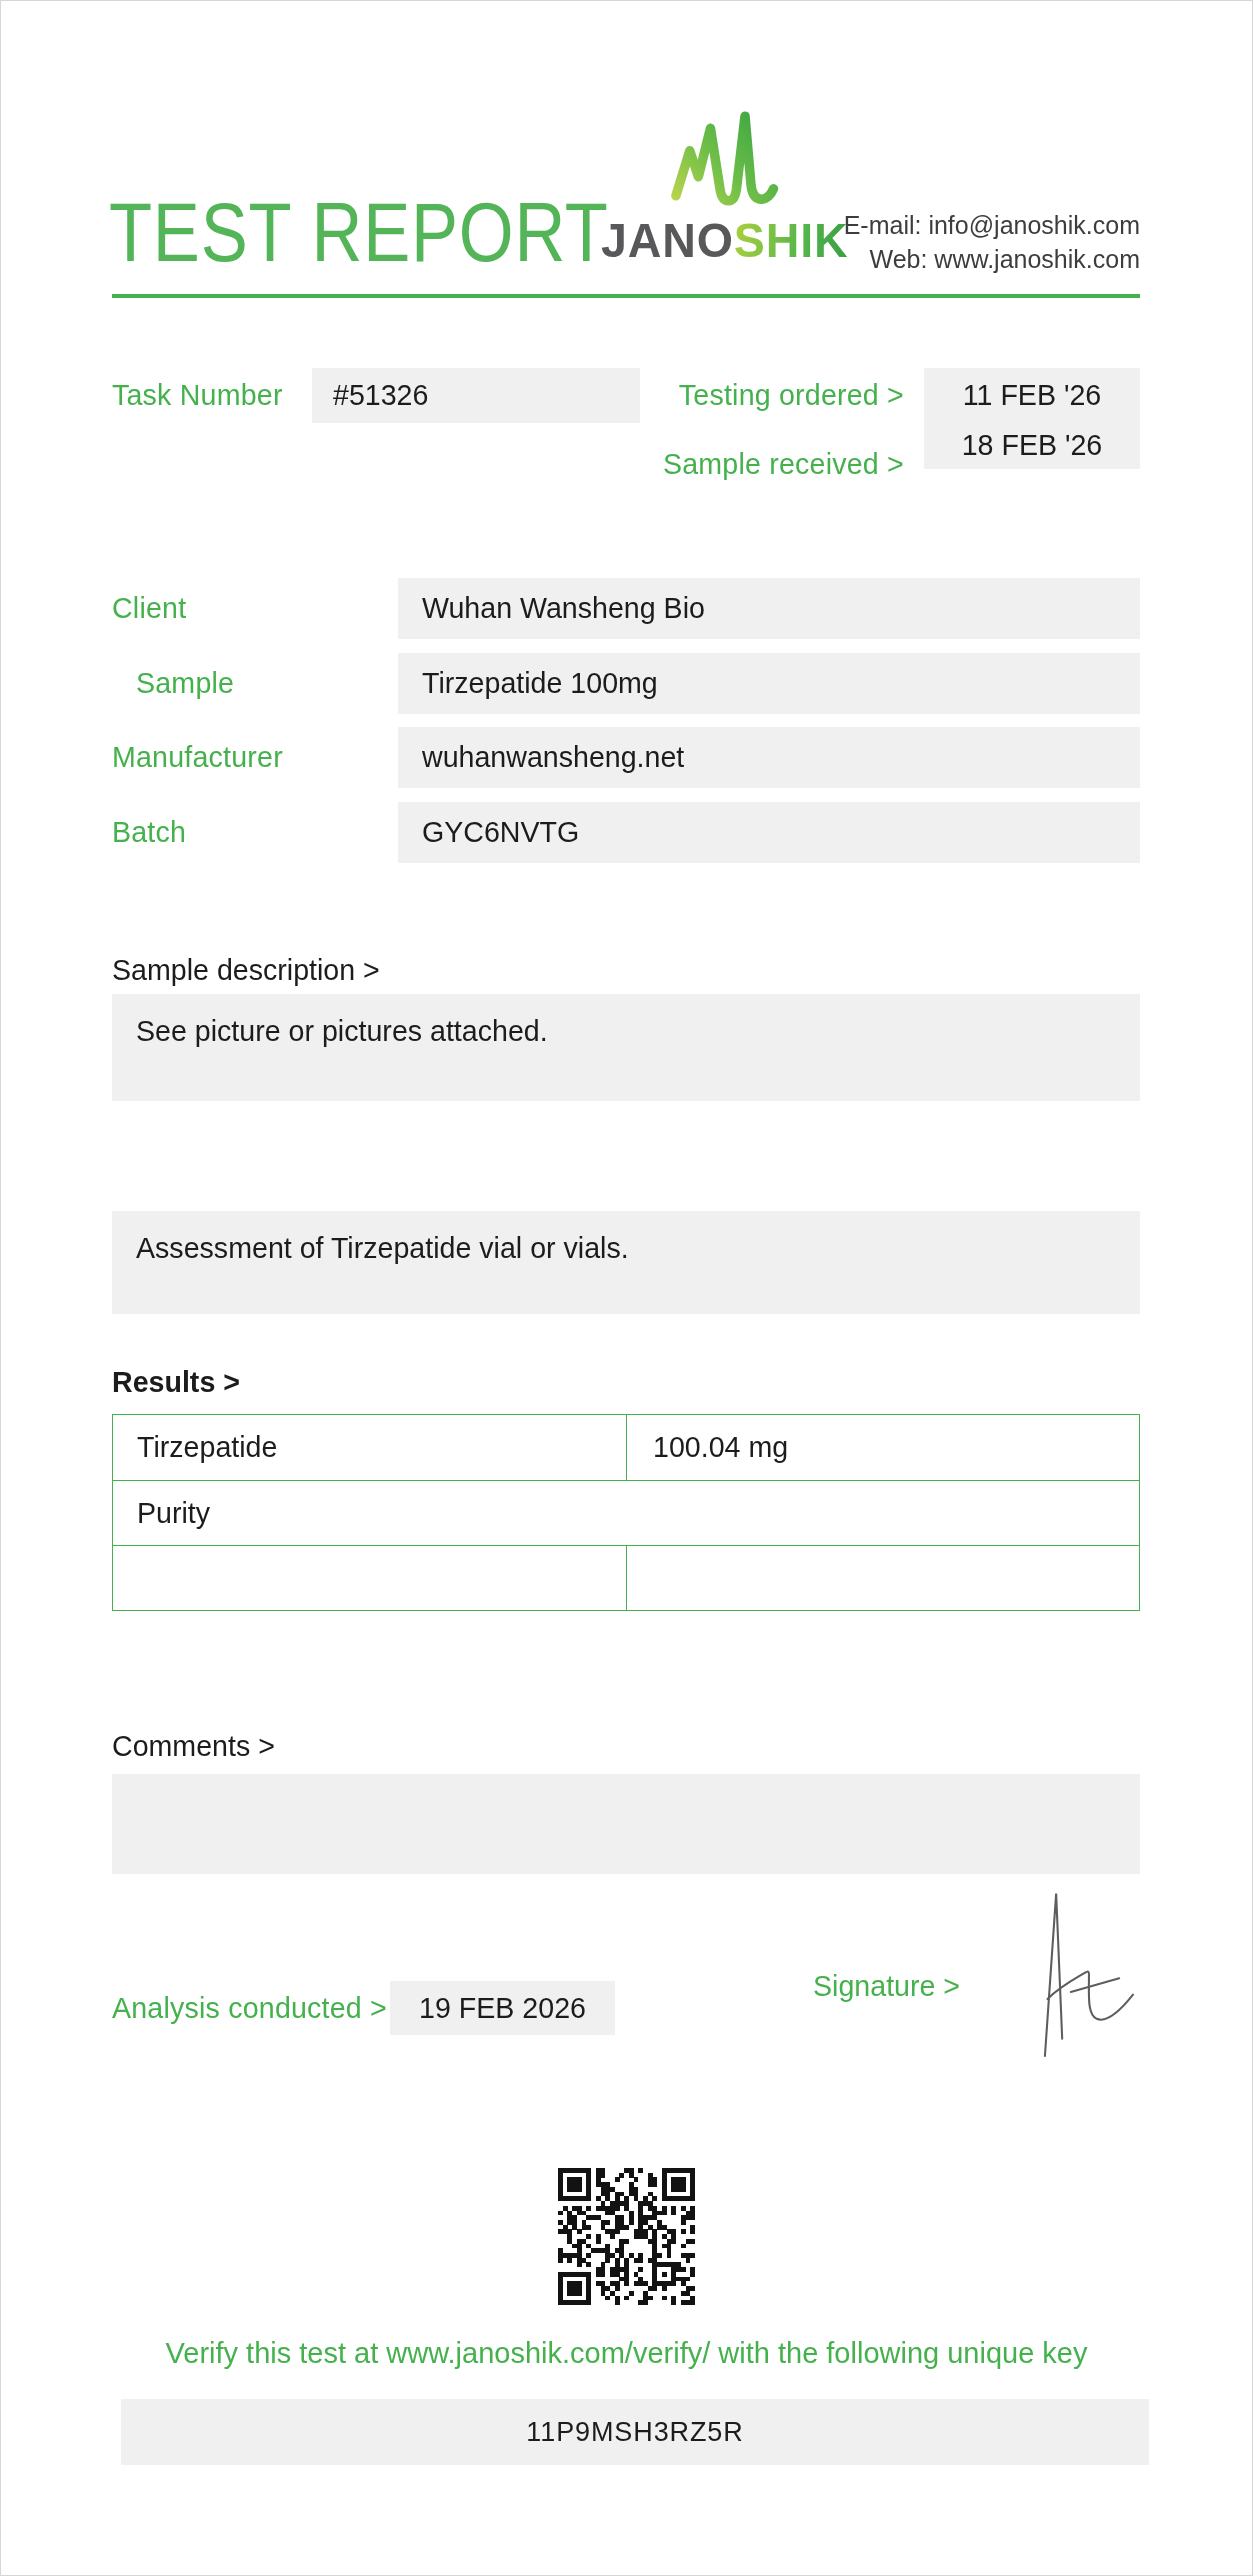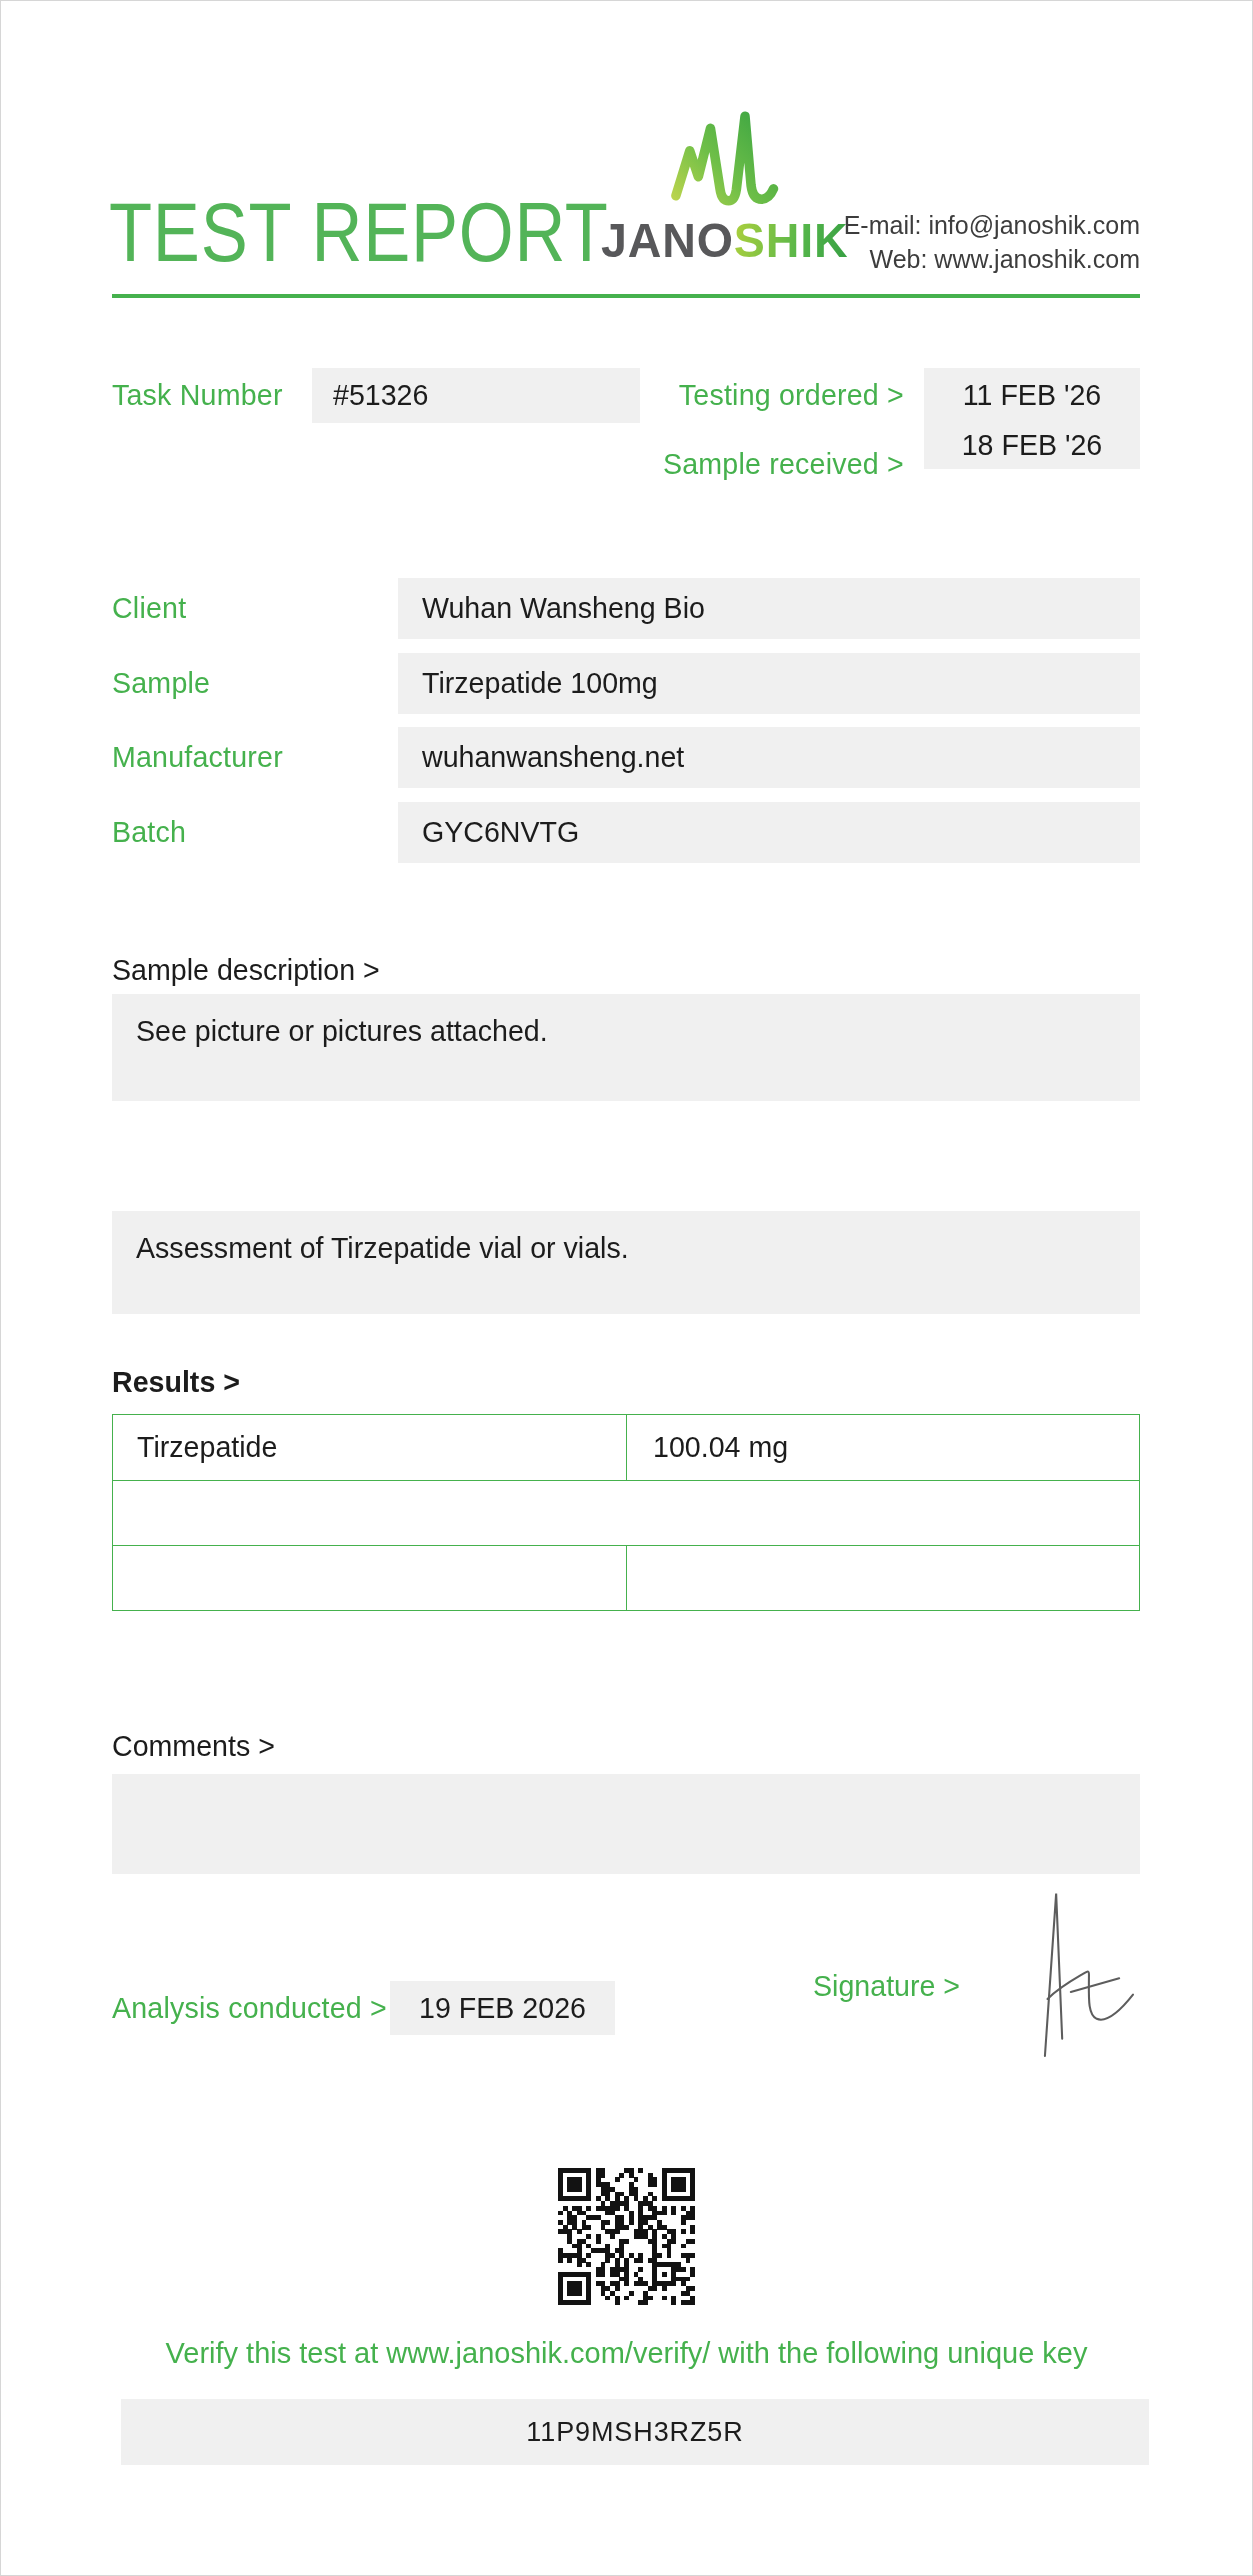--- a/index.html
+++ b/index.html
@@ -98,21 +98,21 @@
 <div class="abs label vcenter received-label">Sample received &gt;</div>
 <div class="abs graybox vcenter hcenter value received-box">
   <span>18 FEB '26</span>
 </div>
 
 <div class="abs label vcenter detail-label" style="top:578px;">Client</div>
 <div class="abs graybox vcenter value detail-box" style="top:578px;">
   <span>Wuhan Wansheng Bio</span>
 </div>
 
-<div class="abs label vcenter detail-label" style="top:653px;">Sample</div>
+<div class="abs label vcenter detail-label" style="top:653px;margin-left:24px;">Sample</div>
 <div class="abs graybox vcenter value detail-box" style="top:653px;">
   <span>Tirzepatide 100mg</span>
 </div>
 
 <div class="abs label vcenter detail-label" style="top:727px;">Manufacturer</div>
 <div class="abs graybox vcenter value detail-box" style="top:727px;">
   <span>wuhanwansheng.net</span>
 </div>
 
 <div class="abs label vcenter detail-label" style="top:802px;">Batch</div>
@@ -130,20 +130,21 @@
   <span>Assessment of Tirzepatide vial or vials.</span>
 </div>
 
 <div class="abs section-label" style="top:1366px;font-weight:bold;">Results &gt;</div>
 <div class="abs results-table">
   <div class="results-row">
     <div class="results-cell">Tirzepatide</div>
     <div class="results-cell c2">100.04 mg</div>
   </div>
   <div class="results-row">
+    <div class="results-cell">Purity</div>
   </div>
   <div class="results-row">
     <div class="results-cell"></div>
     <div class="results-cell c2"></div>
   </div>
 </div>
 
 <div class="abs section-label" style="top:1730px;">Comments &gt;</div>
 <div class="abs graybox bigbox" style="top:1774px;height:100px;">
   <span></span>

